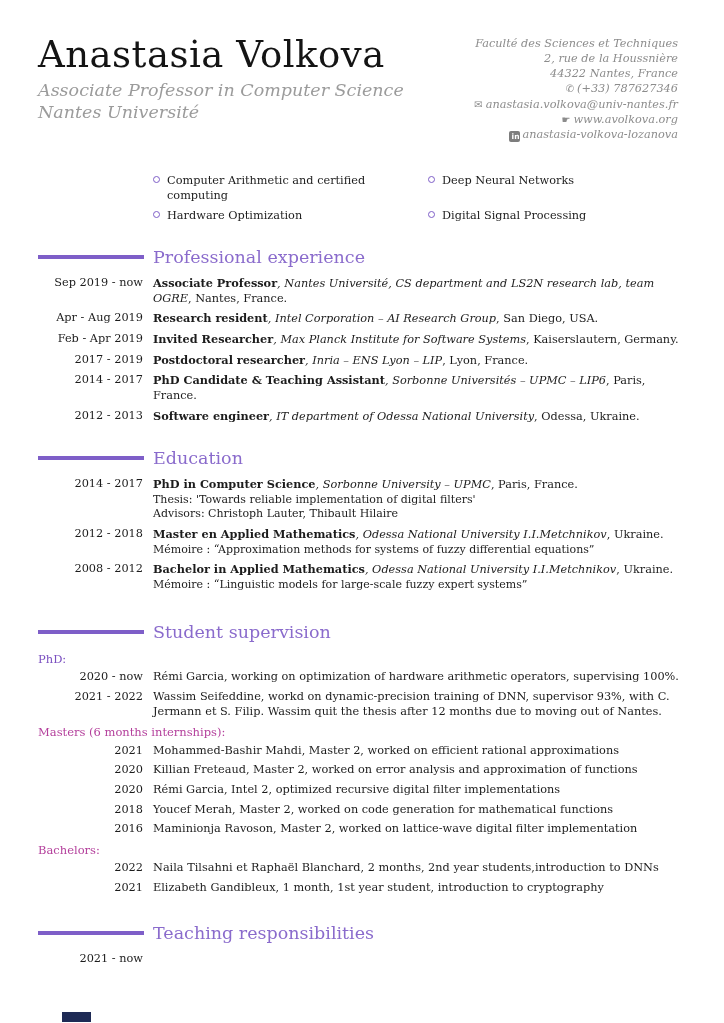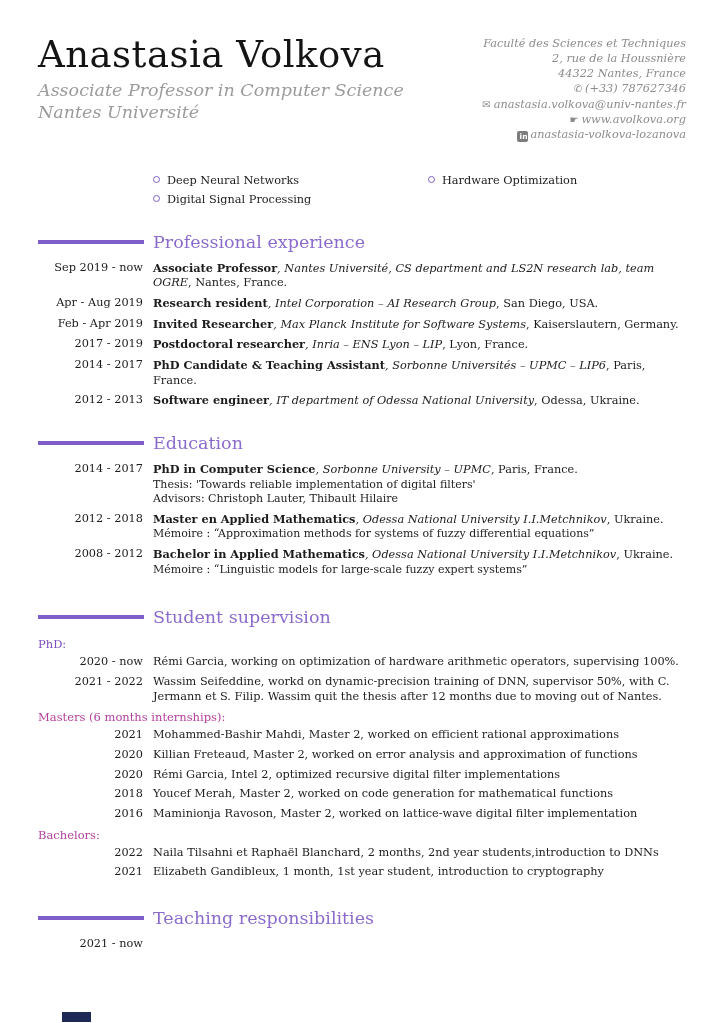--- a/index.html
+++ b/index.html
@@ -6,21 +6,21 @@
   .page{
     position:relative;width:724px;height:1023px;background:#ffffff;
     font-family:"DejaVu Serif", serif;color:#1c1c1c;overflow:hidden;
     box-sizing:border-box;padding:24px 38px 0 38px;margin:0 auto;
   }
   
   .header{position:relative;}
   .name{font-size:37px;line-height:1.12;color:#141414;letter-spacing:0.5px;margin-top:10px;}
   .subtitle{margin-top:5px;font-size:17.5px;line-height:1.22;color:#9b9b9b;font-style:italic;}
   .contact{
-    position:absolute;top:2px;right:0;text-align:right;
+    position:absolute;top:2px;right:8px;text-align:right;
     font-size:11.3px;line-height:1.34;color:#8c8c8c;font-style:italic;white-space:nowrap;
   }
   .cicon{font-family:"DejaVu Sans", sans-serif;font-style:normal;font-size:10px;color:#8c8c8c;margin-right:3px;}
   .li-badge{
     display:inline-block;width:11px;height:11px;background:#7d7d7d;border-radius:2px;
     color:#fff;font-family:"DejaVu Sans", sans-serif;font-style:normal;font-weight:bold;
     font-size:7.5px;line-height:11px;text-align:right;vertical-align:-1px;margin-right:3px;
   }
   
   .sec{margin-top:24px;}
@@ -68,20 +68,24 @@
       <div><span class="cicon">✉</span><span>anastasia.volkova@univ-nantes.fr</span></div>
       <div><span class="cicon">☛</span><span>www.avolkova.org</span></div>
       <div><span class="li-badge">in</span><span>anastasia-volkova-lozanova</span></div>
     </div>
   </div>
 
   <div class="sec sec-first">
     <div class="ri-grid">
       <div class="ri-item">
           <span class="obullet"></span>
+          <span>Computer Arithmetic and certified computing</span>
+        </div>
+      <div class="ri-item">
+          <span class="obullet"></span>
           <span>Deep Neural Networks</span>
         </div>
       <div class="ri-item">
           <span class="obullet"></span>
           <span>Hardware Optimization</span>
         </div>
       <div class="ri-item">
           <span class="obullet"></span>
           <span>Digital Signal Processing</span>
         </div>
@@ -154,21 +158,21 @@
       <h2 class="sec-title">Student supervision</h2>
     </div>
 
     <div class="grp-label lab-phd">PhD:</div>
     <div class="row">
       <div class="date">2020 - now</div>
       <div class="bodytxt">Rémi Garcia, working on optimization of hardware arithmetic operators, supervising 100%.</div>
     </div>
     <div class="row">
       <div class="date">2021 - 2022</div>
-      <div class="bodytxt">Wassim Seifeddine, workd on dynamic-precision training of DNN, supervisor 50%, with C. Jermann et S. Filip. Wassim quit the thesis after 12 months due to moving out of Nantes.</div>
+      <div class="bodytxt">Wassim Seifeddine, workd on dynamic-precision training of DNN, supervisor 93%, with C. Jermann et S. Filip. Wassim quit the thesis after 12 months due to moving out of Nantes.</div>
     </div>
 
     <div class="grp-label lab-magenta">Masters (6 months internships):</div>
     <div class="row">
       <div class="date">2021</div>
       <div class="bodytxt">Mohammed-Bashir Mahdi, Master 2, worked on efficient rational approximations</div>
     </div>
     <div class="row">
       <div class="date">2020</div>
       <div class="bodytxt">Killian Freteaud, Master 2, worked on error analysis and approximation of functions</div>

